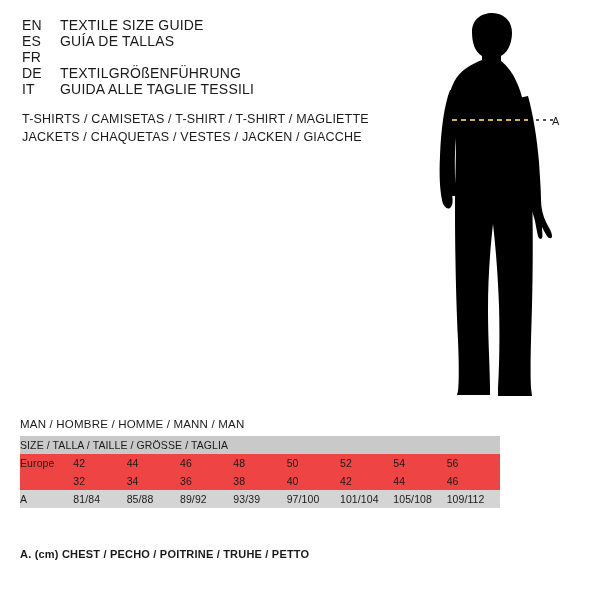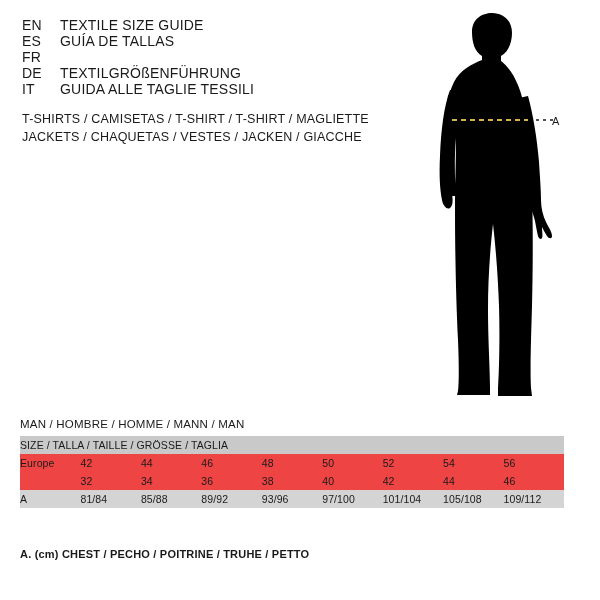--- a/index.html
+++ b/index.html
@@ -91,21 +91,21 @@
   }
   .table-title {
     font-size: 11.5px;
     letter-spacing: 0.2px;
     color: #1a1a1a;
     margin-bottom: 6px;
     white-space: nowrap;
   }
   table.size-table {
     border-collapse: collapse;
-    width: 544px;
+    width: 480px;
     table-layout: fixed;
     font-size: 10.5px;
   }
   table.size-table td, table.size-table th {
     padding: 0;
     height: 18px;
     text-align: left;
     font-weight: normal;
     color: #1a1a1a;
     vertical-align: middle;
@@ -242,21 +242,21 @@
           <td class="col-val">40</td>
           <td class="col-val">42</td>
           <td class="col-val">44</td>
           <td class="col-val">46</td>
         </tr>
         <tr class="row-dark">
           <td class="col-label">A</td>
           <td class="col-val">81/84</td>
           <td class="col-val">85/88</td>
           <td class="col-val">89/92</td>
-          <td class="col-val">93/96</td>
+          <td class="col-val">93/39</td>
           <td class="col-val">97/100</td>
           <td class="col-val">101/104</td>
           <td class="col-val">105/108</td>
           <td class="col-val">109/112</td>
         </tr>
       </tbody>
     </table>
   </div>
 
   <div class="footnote">A. (cm) CHEST / PECHO / POITRINE / TRUHE / PETTO</div>

